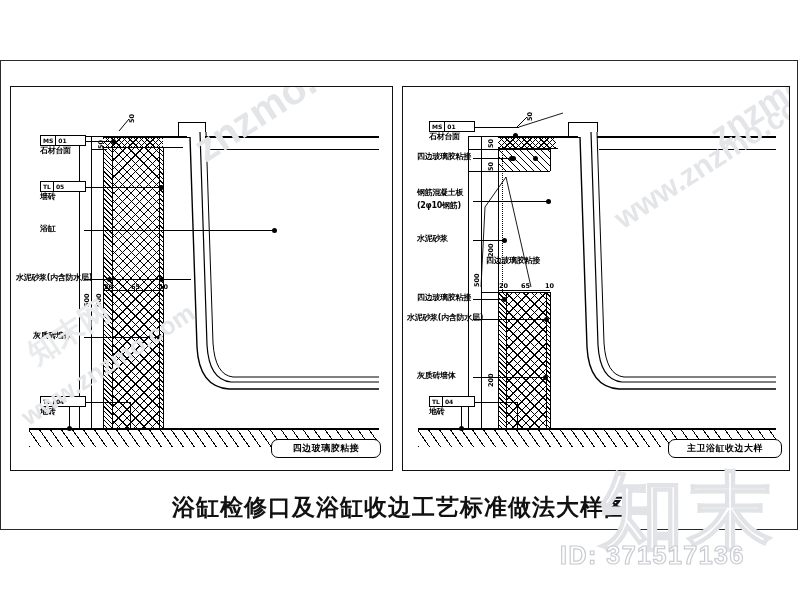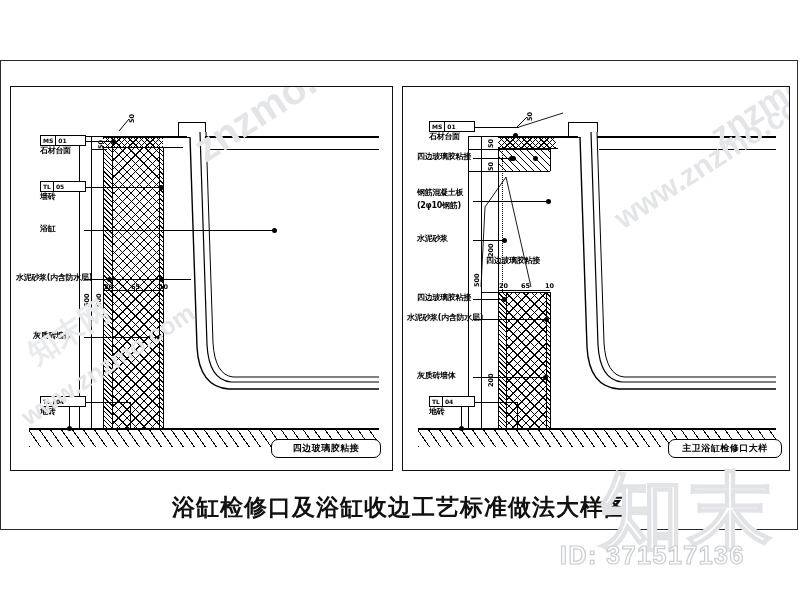--- a/index.html
+++ b/index.html
@@ -304,21 +304,21 @@
     <div class="cn" style="left:4px;top:227px;">水泥砂浆(内含防水层)</div>
     <div class="cn" style="left:14px;top:285px;">灰质砖墙体</div>
 
     <div class="tag" style="left:26px;top:309px;width:44px;">
       <span>TL</span>
       <span class="sep">04</span>
     </div>
     <div class="cn" style="left:26px;top:321px;">地砖</div>
 
     <div class="cap" style="left:265px;top:352px;width:112px;">
-      <span>主卫浴缸检修口大样</span>
+      <span>主卫浴缸收边大样</span>
     </div>
 
     <div class="wm-diag" style="left:205px;top:120px;font-size:30px;transform:rotate(-33deg);">www.znzmo.com</div>
     <div class="wm-diag" style="left:300px;top:35px;font-size:34px;transform:rotate(-33deg);">znzmo.com</div>
   </div>
 </div>
 
 <div id="main-title">浴缸检修口及浴缸收边工艺标准做法大样图</div>
 
 <div class="wm-cn" style="left:600px;top:455px;font-size:84px;letter-spacing:4px;">知末</div>

